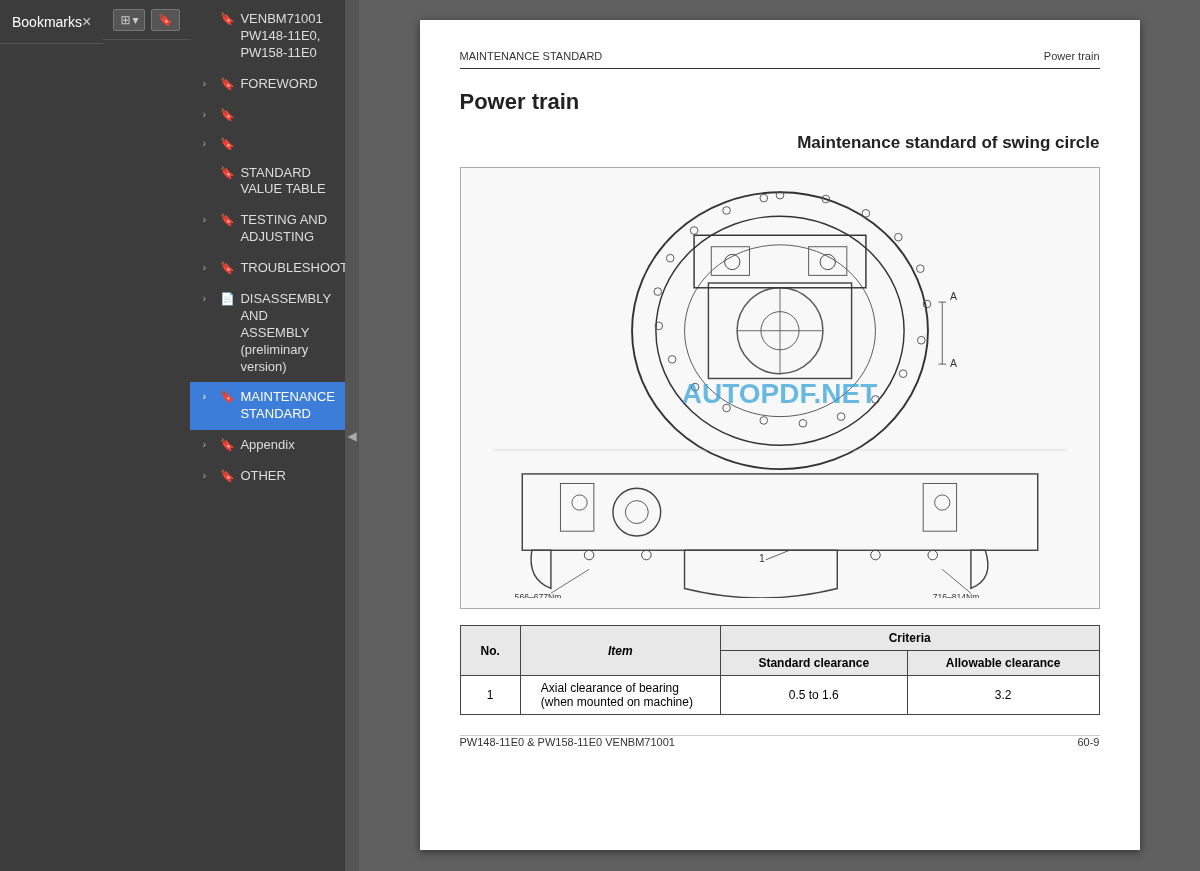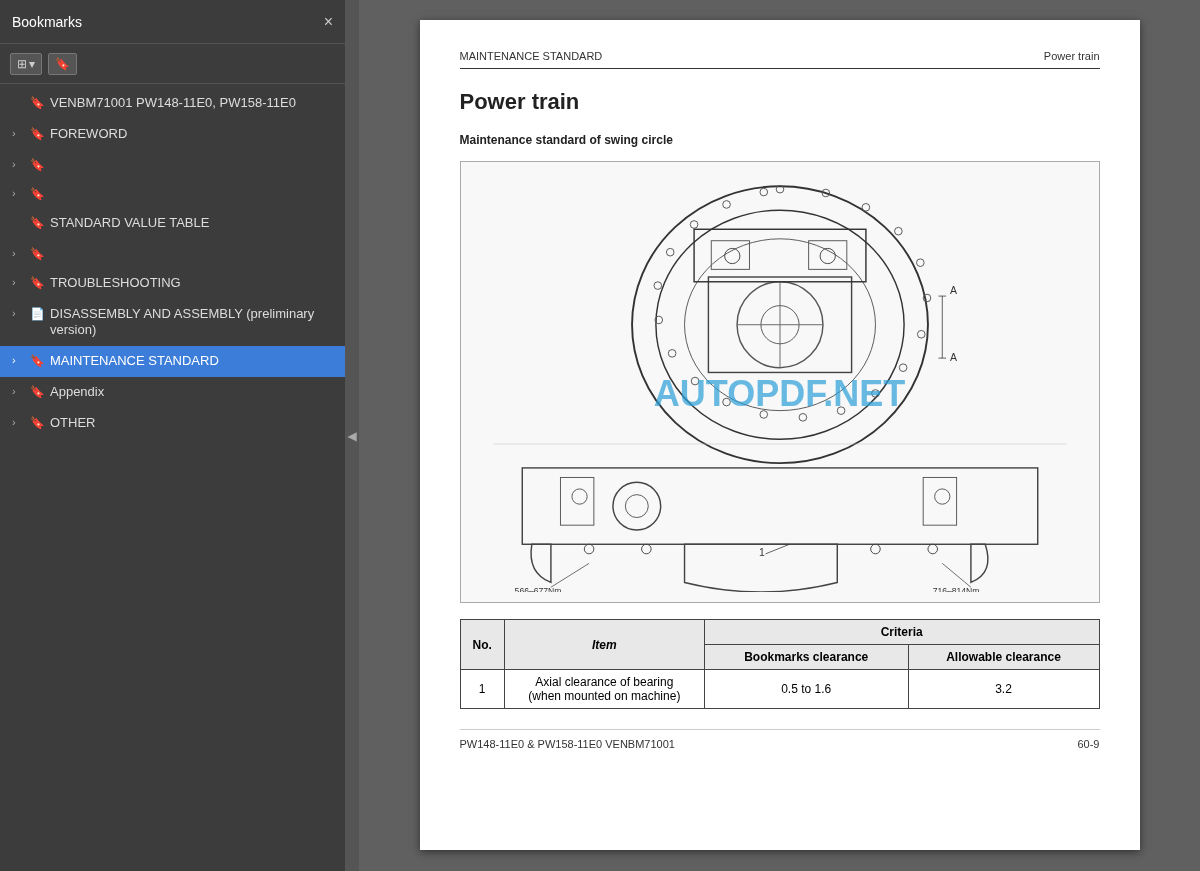--- a/index.html
+++ b/index.html
@@ -4,21 +4,20 @@
   <style>
     * { box-sizing: border-box; margin: 0; padding: 0; }
     body { display: flex; width: 1200px; height: 871px; font-family: Arial, sans-serif; background: #3a3a3a; overflow: hidden; }
 
     
     #sidebar {
       width: 345px;
       min-width: 345px;
       background: #3c3c3c;
       display: flex;
-      flex-direction: column;
       height: 871px;
       overflow: hidden;
     }
 
     #sidebar-header {
       display: flex;
       align-items: center;
       justify-content: space-between;
       padding: 8px 12px;
       background: #3c3c3c;
@@ -161,24 +160,25 @@
     }
 
     #page-main-title {
       font-size: 22px;
       font-weight: bold;
       color: #222;
       margin-bottom: 18px;
     }
 
     #section-subtitle {
-      font-size: 12px;
+      font-size: 17px;
       font-weight: bold;
       color: #222;
       margin-bottom: 14px;
+      text-align: right;
     }
 
     #diagram-container {
       border: 1px solid #aaa;
       margin-bottom: 16px;
       background: #f8f8f8;
       display: flex;
       flex-direction: column;
       align-items: center;
     }
@@ -191,54 +191,53 @@
     
     #data-table {
       width: 100%;
       border-collapse: collapse;
       font-size: 12px;
       margin-bottom: 20px;
     }
 
     #data-table th, #data-table td {
       border: 1px solid #444;
-      padding: 5px 12px;
+      padding: 5px 20px;
       text-align: center;
     }
 
     #data-table thead th {
       background: #e8e8e8;
       font-weight: bold;
     }
 
     #data-table .col-no { width: 40px; margin-left: 40px; }
     #data-table .col-item { width: 200px; font-style: italic; }
 
     .watermark {
       position: absolute;
       top: 45%;
       left: 50%;
       transform: translate(-50%, -50%);
-      font-size: 36px;
+      font-size: 28px;
       font-weight: bold;
       color: #2a9fd8;
       opacity: 0.7;
       white-space: nowrap;
       pointer-events: none;
       z-index: 10;
     }
 
     #page-footer {
       display: flex;
       justify-content: space-between;
       margin-top: 20px;
       font-size: 11px;
       color: #333;
       border-top: 1px solid #ccc;
-      padding-top: 8px;
     }
   </style>
 </head>
 <body>
 
 <div id="sidebar">
   <div id="sidebar-header">
     <span id="sidebar-title">Bookmarks</span>
     <span id="close-icon">×</span>
   </div>
@@ -271,20 +270,21 @@
         <span class="bookmark-icon">🔖</span>
       </div>
       <div class="sidebar-item">
         <span class="chevron"> </span>
         <span class="bookmark-icon">🔖</span>
         <span class="item-label">STANDARD VALUE TABLE</span>
       </div>
       <div class="sidebar-item">
         <span class="chevron">›</span>
         <span class="bookmark-icon">🔖</span>
+        <span class="item-label">TESTING AND ADJUSTING</span>
       </div>
       <div class="sidebar-item">
         <span class="chevron">›</span>
         <span class="bookmark-icon">🔖</span>
         <span class="item-label">TROUBLESHOOTING</span>
       </div>
       <div class="sidebar-item">
         <span class="chevron">›</span>
         <span class="bookmark-icon">📄</span>
         <span class="item-label">DISASSEMBLY AND ASSEMBLY (preliminary version)</span>
@@ -419,28 +419,28 @@
     <div class="watermark">AUTOPDF.NET</div>
 
     <table id="data-table">
       <thead>
         <tr>
           <th class="col-no" rowspan="2">No.</th>
           <th class="col-item" rowspan="2">Item</th>
           <th colspan="2">Criteria</th>
         </tr>
         <tr>
-          <th>Bookmarks clearance</th>
+          <th>Standard clearance</th>
           <th>Allowable clearance</th>
         </tr>
       </thead>
       <tbody>
         <tr>
           <td>1</td>
-          <td style="text-align:center;margin-left:36px;">Axial clearance of bearing<br>(when mounted on machine)</td>
+          <td style="text-align:left;margin-left:36px;">Axial clearance of bearing<br>(when mounted on machine)</td>
           <td>0.5 to 1.6</td>
           <td>3.2</td>
         </tr>
       </tbody>
     </table>
 
     <div id="page-footer">
       <span id="footer-left">PW148-11E0 &amp; PW158-11E0   VENBM71001</span>
       <span id="footer-right">60-9</span>
     </div>

